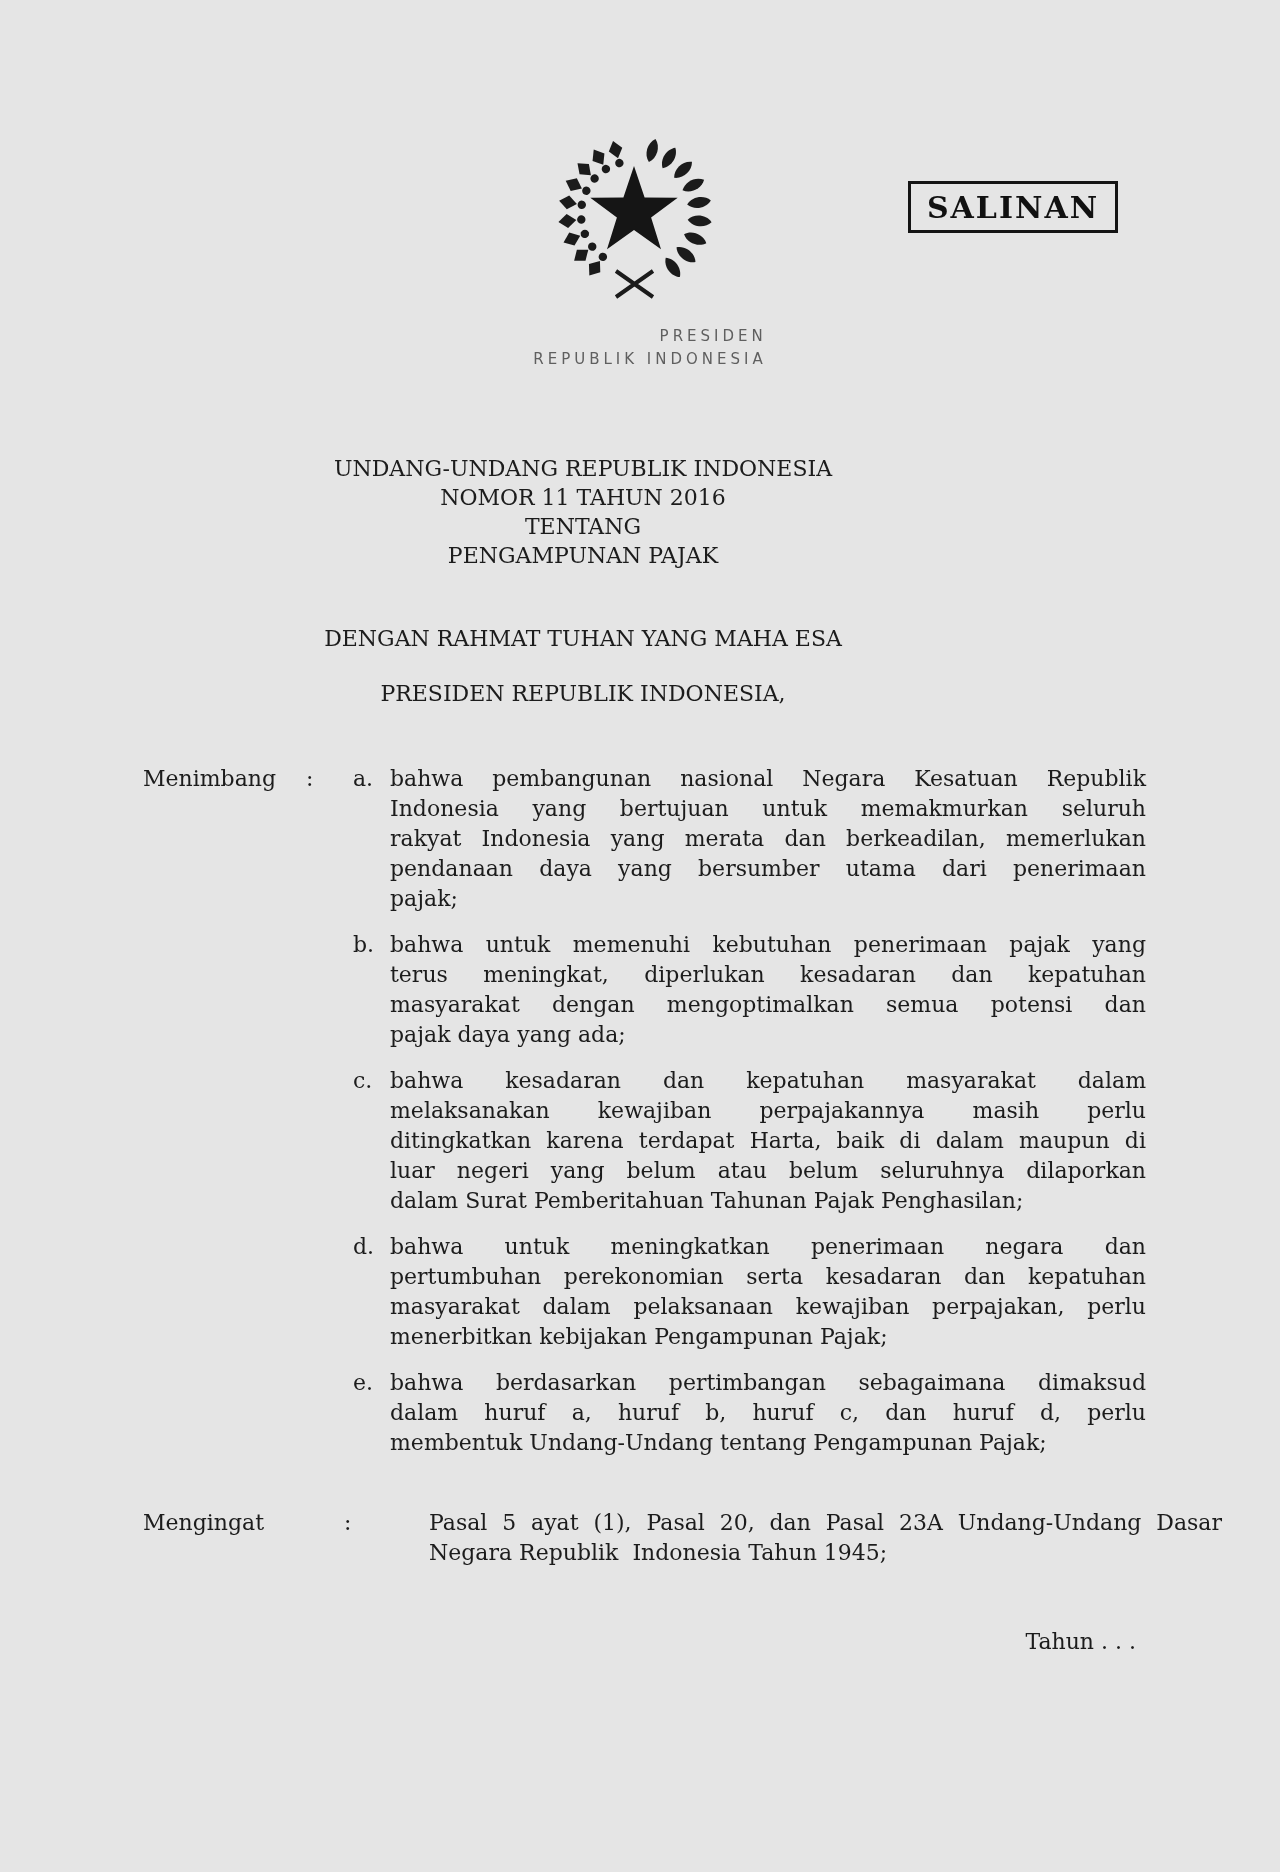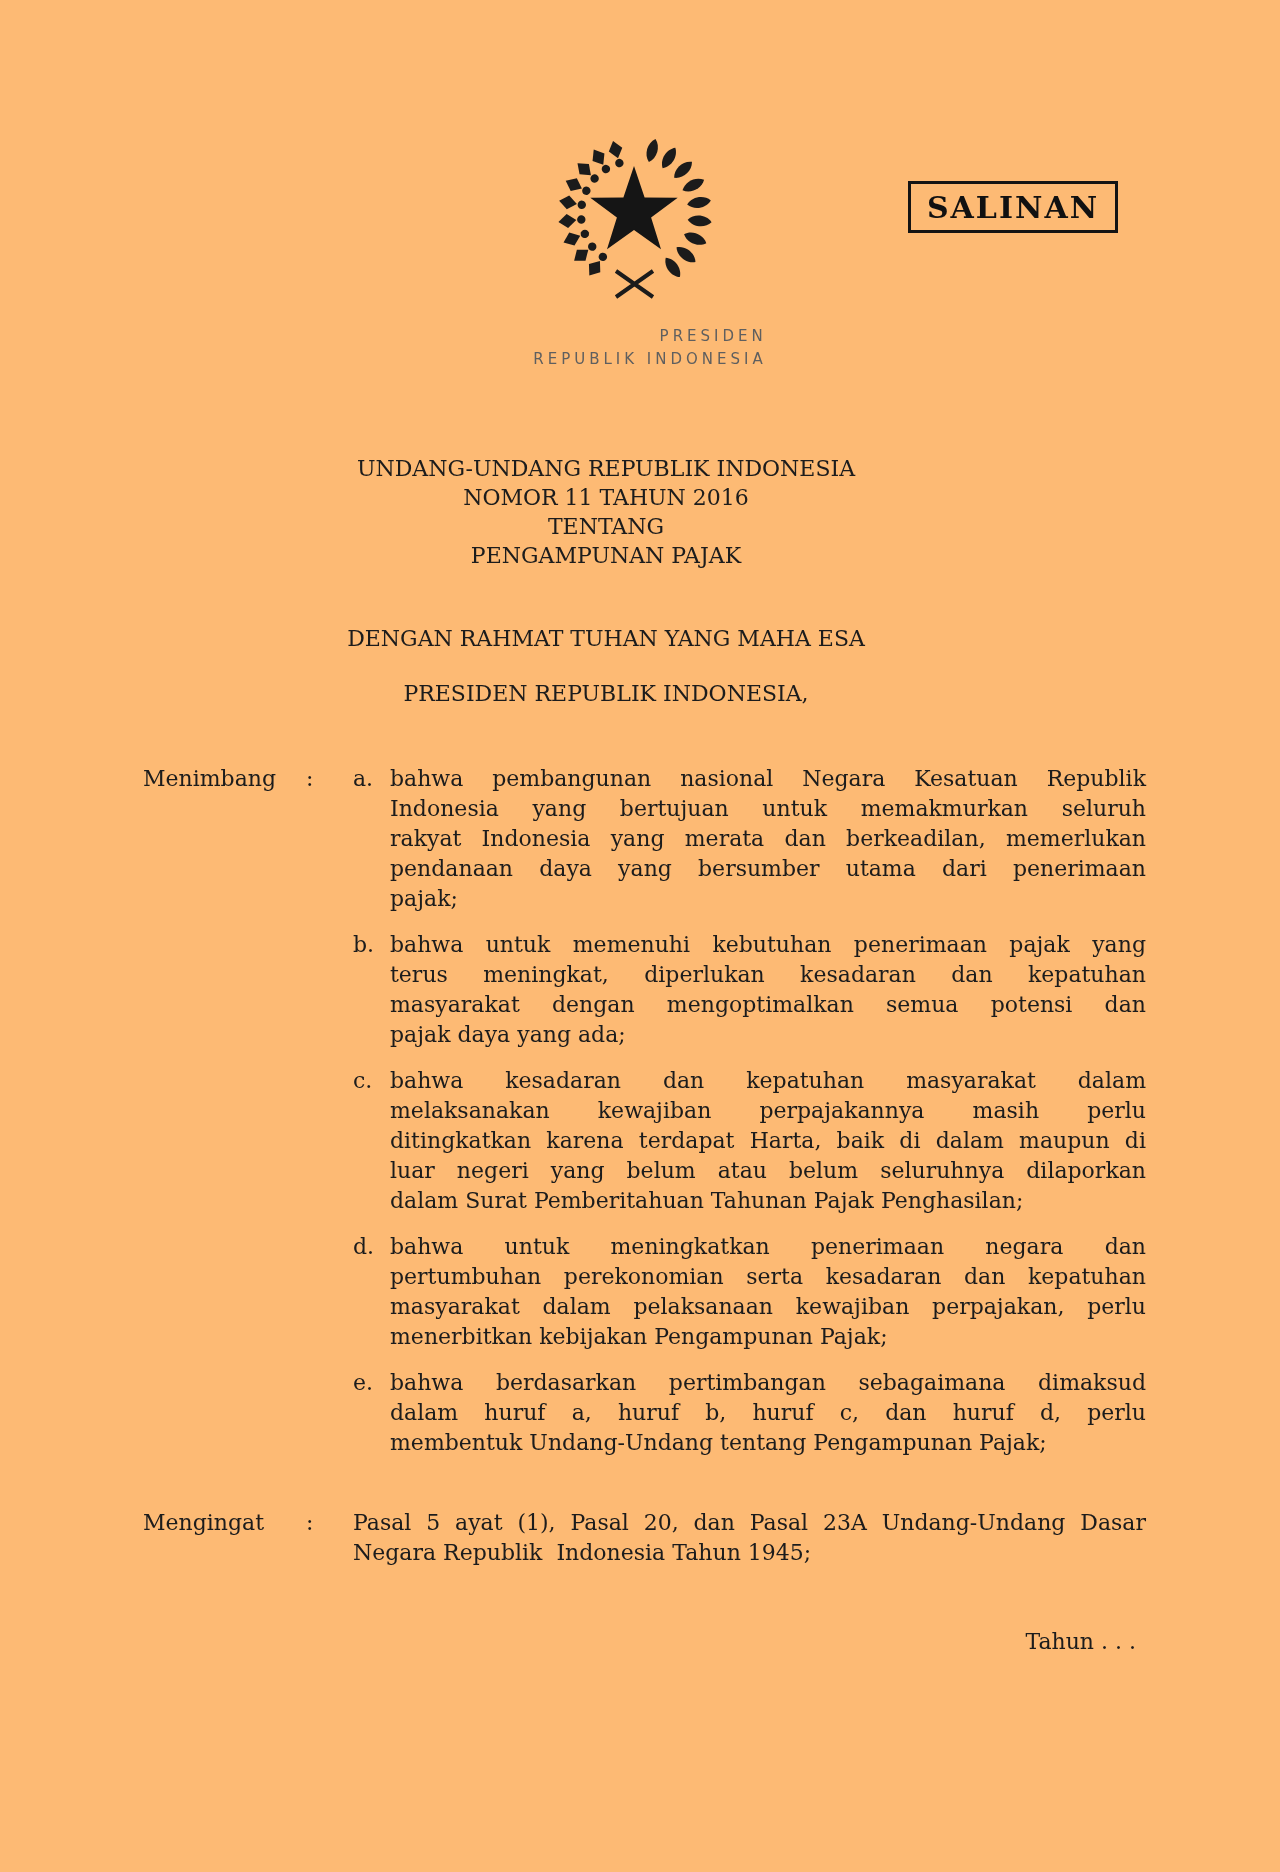--- a/index.html
+++ b/index.html
@@ -1,55 +1,55 @@
 <!DOCTYPE html>
 <html><head>
 <meta charset="utf-8">
 <style>
   html,body { margin:0; padding:0; background:#ffffff; }
   .page {
-    position:relative; width:1280px; height:1872px; background:#fdba74;
+    position:relative; width:1280px; height:1872px; background:#e5e5e5;
     font-family:"DejaVu Serif", serif; color:#1c1c1c; overflow:hidden;
   }
 
   
   .emblem { position:absolute; left:556px; top:130px; width:160px; height:170px; }
   .letterhead-caption {
     position:absolute; top:325px; left:650px; transform:translateX(-50%);
     text-align:right; font-family:"DejaVu Sans", sans-serif; color:#5f5f5f;
     font-size:15px; letter-spacing:4px; line-height:23px; white-space:nowrap;
   }
   .stamp {
     position:absolute; left:908px; top:181px; width:204px; height:46px;
     border:3px solid #141414; display:flex; align-items:center; justify-content:center;
     font-weight:bold; font-size:30px; letter-spacing:2px; color:#111;
     font-family:"DejaVu Serif", serif;
   }
 
   
   .center-block {
-    position:absolute; left:606px; transform:translateX(-50%);
+    position:absolute; left:583px; transform:translateX(-50%);
     text-align:center; font-size:22px; line-height:29px; white-space:nowrap; color:#1c1c1c;
   }
   .title-block   { top:454px; }
   .invocation    { top:624px; }
   .issuer        { top:679px; }
 
   
   .body-block { position:absolute; left:130px; top:764px; width:1006px; font-size:22px; line-height:30px; }
   .row    { display:flex; align-items:flex-start;margin-left:13px; }
   .label  { width:163px; flex:0 0 163px; }
   .colon  { width:47px;  flex:0 0 47px; }
   .items  { width:796px; flex:0 0 796px; }
   .item   { display:flex; margin-bottom:16px; }
   .item:last-child { margin-bottom:0; }
   .letter { width:37px; flex:0 0 37px; }
   .para   { width:756px; flex:0 0 756px; }
   .para-wide { width:793px; flex:0 0 793px; }
-  .recalling-row { margin-top:50px; }
+  .recalling-row { margin-top:50px;gap:38px; }
 
   .jline { text-align:justify; text-align-last:justify; }
   .jline-last { text-align-last:left; }
 
   .catchword { position:absolute; top:1627px; right:144px; font-size:22px; line-height:30px; }
 </style>
 </head>
 <body>
 
 <div class="page">

